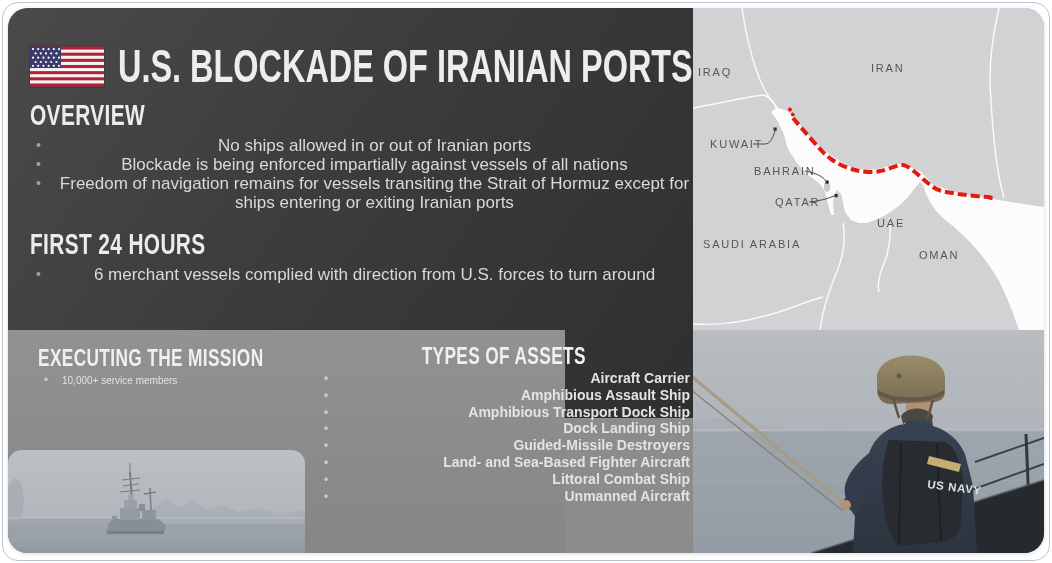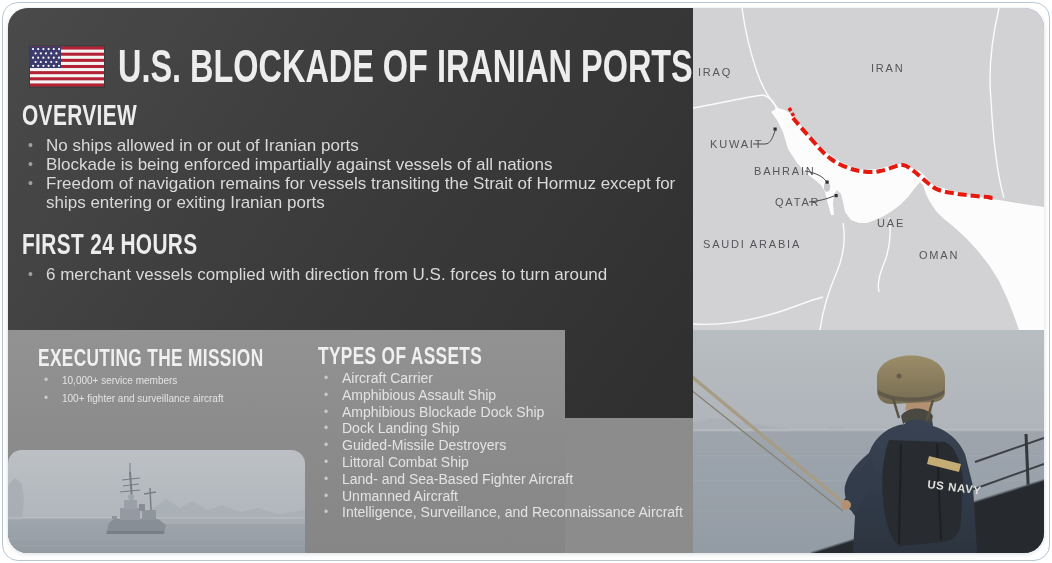--- a/index.html
+++ b/index.html
@@ -22,50 +22,50 @@
     background:linear-gradient(125deg,#4a4a4a 0%,#3c3c3c 45%,#2f2f2f 100%);
     text-decoration:underline;
   }
   .titlebar{position:absolute;left:22px;top:33px;display:flex;align-items:center;}
   .flag{width:74px;height:41px;flex:0 0 auto;box-shadow:0 0 0 1px rgba(0,0,0,.15);}
   h1.title{
     margin:0 0 0 14px;font-size:47px;line-height:50px;color:#ededed;
     transform:scaleX(.69);transform-origin:0 50%;font-weight:bold;white-space:nowrap;
     letter-spacing:0px;
   }
-  .sec{position:absolute;left:14px;width:665px;}
+  .sec{position:absolute;left:22px;width:665px;}
   .sec h2{
     margin:0;font-size:29px;line-height:34px;color:#ececec;font-weight:bold;
     transform:scaleX(.72);transform-origin:0 50%;white-space:nowrap;letter-spacing:.5px;
   }
   .sec-overview{top:90px;}
   .sec-first24{top:219px;}
   ul.blist{list-style:none;margin:4px 0 0;padding:0;}
   ul.blist li{
-    position:relative;padding-left:24px;font-size:17px;line-height:19px;color:#d9d9d9;
+    position:relative;padding-left:24px;font-size:17px;line-height:19px;color:#d9d9d9;text-align:center;
   }
   ul.blist li::before{
     content:"\2022";position:absolute;left:6px;top:0;color:#a0a0a0;font-size:14px;
   }
   
   .panel-gray{
     position:absolute;left:0;top:322px;width:557px;height:223px;
     background:linear-gradient(180deg,#929292 0%,#8a8a8a 60%,#868686 100%);
   }
   .col{position:absolute;}
   .col h3{
     margin:0;font-size:24px;line-height:28px;color:#f0f0f0;font-weight:bold;
     transform:scaleX(.72);transform-origin:0 50%;white-space:nowrap;letter-spacing:.5px;
   }
   .col-mission{left:30px;top:14px;width:290px;}
   .col-mission ul{margin-top:18px;}
   .col-mission ul li{font-size:10px;line-height:17.5px;color:#e3e3e3;}
-  .col-assets{left:310px;top:12px;width:372px;}
+  .col-assets{left:310px;top:12px;width:372px;text-align:right;}
   .col-assets ul{margin-top:14px;}
-  .col-assets ul li{font-size:14px;line-height:16.8px;color:#e3e3e3;}
+  .col-assets ul li{font-size:14px;line-height:16.8px;color:#e3e3e3;font-weight:bold;}
   ul.slist{list-style:none;margin:0;padding:0;}
   ul.slist li{position:relative;padding-left:24px;}
   ul.slist li::before{
     content:"\2022";position:absolute;left:6px;top:0;color:#c9c9c9;font-size:12px;
   }
   
   .map-panel{position:absolute;left:685px;top:0;width:351px;height:294px;background:#c4b5fd;}
   .map-panel svg{display:block;}
   .map-label{
     font-family:"Liberation Sans",sans-serif;font-size:11px;letter-spacing:1.8px;
@@ -213,35 +213,33 @@
       <text class="map-label" x="184" y="219">UAE</text>
       <text class="map-label" x="226" y="251">OMAN</text>
     </svg>
   </div>
 
   <div class="panel-gray">
     <div class="col col-mission">
       <h3>EXECUTING THE MISSION</h3>
       <ul class="slist">
         <li>10,000+ service members</li>
-        <li>100+ fighter and surveillance aircraft</li>
       </ul>
     </div>
     <div class="col col-assets">
       <h3>TYPES OF ASSETS</h3>
       <ul class="slist">
         <li>Aircraft Carrier</li>
         <li>Amphibious Assault Ship</li>
-        <li>Amphibious Blockade Dock Ship</li>
+        <li>Amphibious Transport Dock Ship</li>
         <li>Dock Landing Ship</li>
         <li>Guided-Missile Destroyers</li>
+        <li>Land- and Sea-Based Fighter Aircraft</li>
         <li>Littoral Combat Ship</li>
-        <li>Land- and Sea-Based Fighter Aircraft</li>
         <li>Unmanned Aircraft</li>
-        <li>Intelligence, Surveillance, and Reconnaissance Aircraft</li>
       </ul>
     </div>
   </div>
 
   <div class="photo-destroyer">
     <svg width="297" height="103" viewBox="0 0 297 103">
       <defs>
         <linearGradient id="dsky" x1="0" y1="0" x2="0" y2="1">
           <stop offset="0" stop-color="#bcbfc4"></stop>
             <stop offset="1" stop-color="#aeb3b9"></stop>

